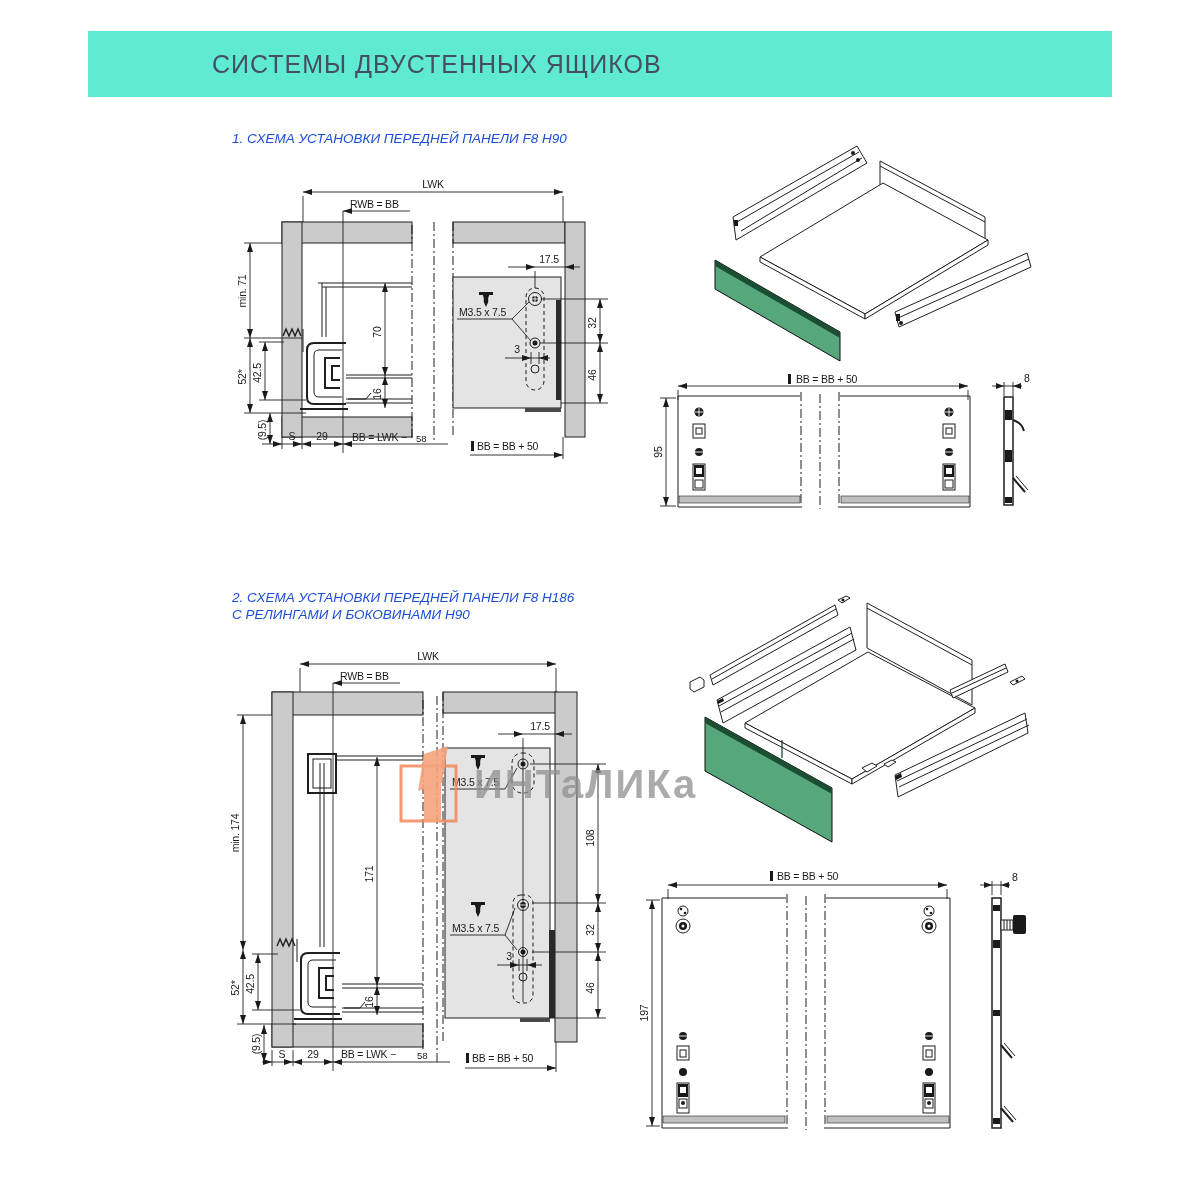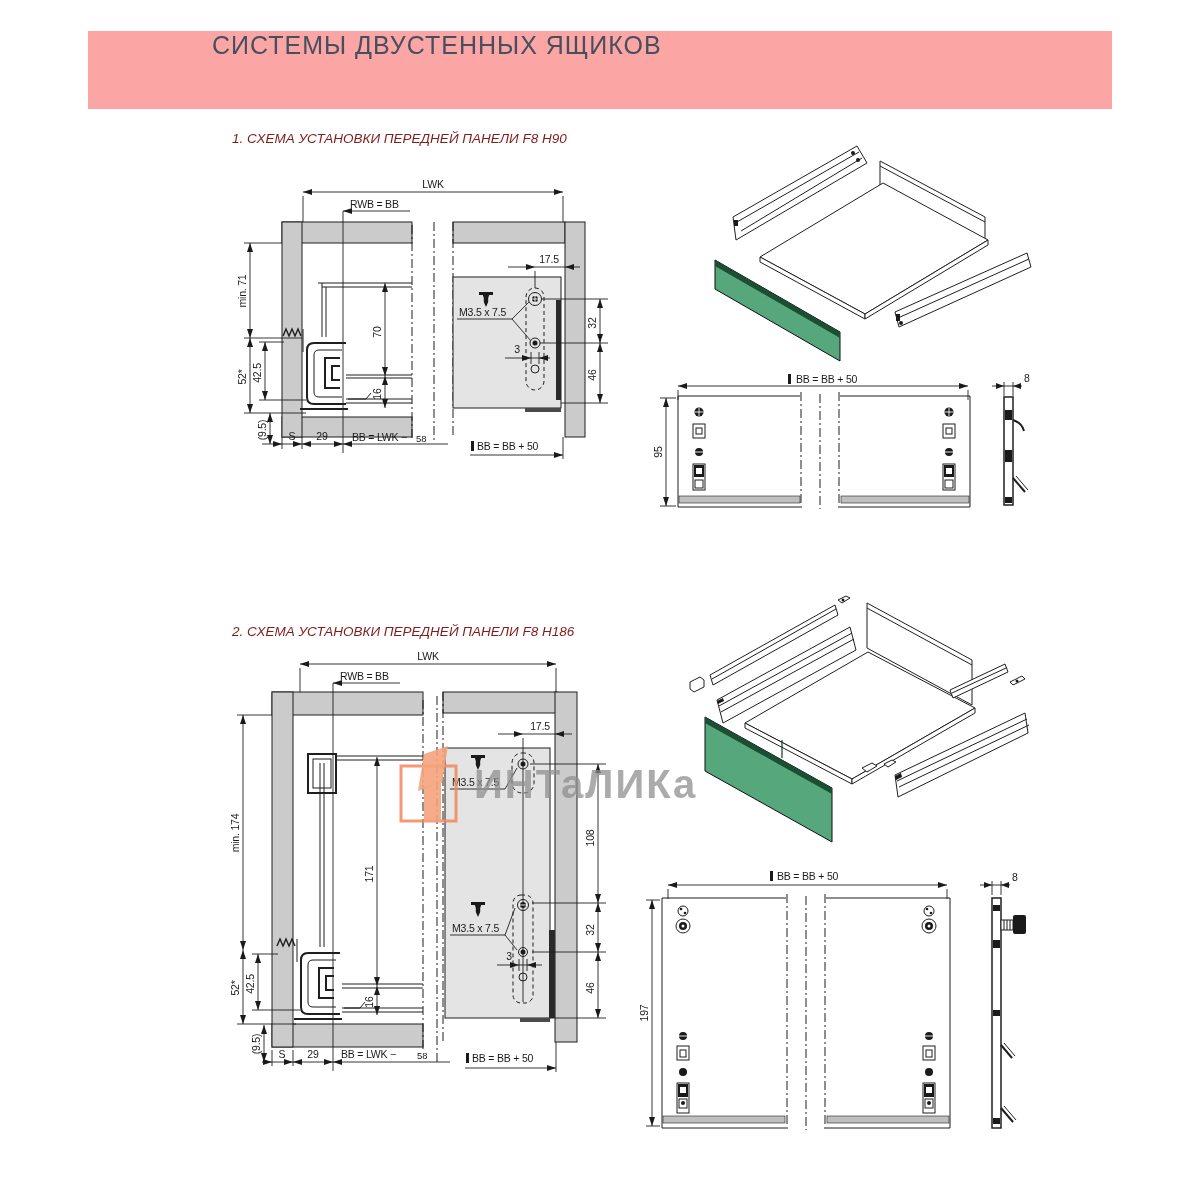--- a/index.html
+++ b/index.html
@@ -1,24 +1,24 @@
 <!DOCTYPE html>
 <html><head>
 <meta charset="utf-8">
 <style>
   html,body{margin:0;padding:0;background:#fff}
   .page{position:relative;width:1200px;height:1200px;background:#fff;
         font-family:"Liberation Sans",sans-serif;overflow:hidden}
-  .hdr{position:absolute;left:88px;top:31px;width:1024px;height:78px;background:#fca5a5;
-       display:flex;}
+  .hdr{position:absolute;left:88px;top:31px;width:1024px;height:66px;background:#5eead4;
+       display:flex;align-items:center}
   .hdr-title{padding-left:124px;font-size:25px;letter-spacing:1px;color:#454f5e}
-  .sec-h{position:absolute;font-style:italic;font-size:13.5px;color:#7f1d1d;line-height:17px}
+  .sec-h{position:absolute;font-style:italic;font-size:13.5px;color:#1d4ed8;line-height:17px}
   .sec-h span{display:block}
   #h1{left:232px;top:130px}
-  #h2{left:232px;top:623px}
+  #h2{left:232px;top:589px}
   svg{position:absolute;overflow:visible}
   .ln{stroke:#1f1f1f;stroke-width:1;fill:none}
   .ln2{stroke:#1f1f1f;stroke-width:2;fill:none}
   .lnw{stroke:#fff;stroke-width:.9;fill:none}
   .dim{stroke:#1f1f1f;stroke-width:.9;fill:none}
   .dd{stroke-dasharray:9 3 2 3}
   .ds{stroke-dasharray:4 3}
   .fg{fill:#cbcbcb;stroke:#1f1f1f;stroke-width:1}
   .fl{fill:#e4e4e4;stroke:#1f1f1f;stroke-width:1}
   .fw{fill:#fff;stroke:#1f1f1f;stroke-width:1}
@@ -39,20 +39,21 @@
 
   <div class="hdr">
     <div class="hdr-title">СИСТЕМЫ ДВУСТЕННЫХ ЯЩИКОВ</div>
   </div>
 
   <div class="sec-h" id="h1">
     <span>1. СХЕМА УСТАНОВКИ ПЕРЕДНЕЙ ПАНЕЛИ F8 H90</span>
   </div>
   <div class="sec-h" id="h2">
     <span>2. СХЕМА УСТАНОВКИ ПЕРЕДНЕЙ ПАНЕЛИ F8 H186</span>
+    <span>С РЕЛИНГАМИ И БОКОВИНАМИ H90</span>
   </div>
 
   <svg style="left:228px;top:168px" width="420" height="300" viewBox="228 168 420 300">
     <defs>
       <g id="prof8">
         <path class="ln2" d="M44,6 H12 Q5,6 5,13 V60 Q5,67 12,67 H44"></path>
         <path class="ln" d="M40,13 H17 Q12,13 12,18 V55 Q12,60 17,60 H40"></path>
         <path class="ln2" d="M38,21 H23 V51 H38"></path>
         <path class="ln2" d="M38,29 H30 V43 H38"></path>
         <line class="ln" x1="1" y1="-8" x2="1" y2="15"></line>

